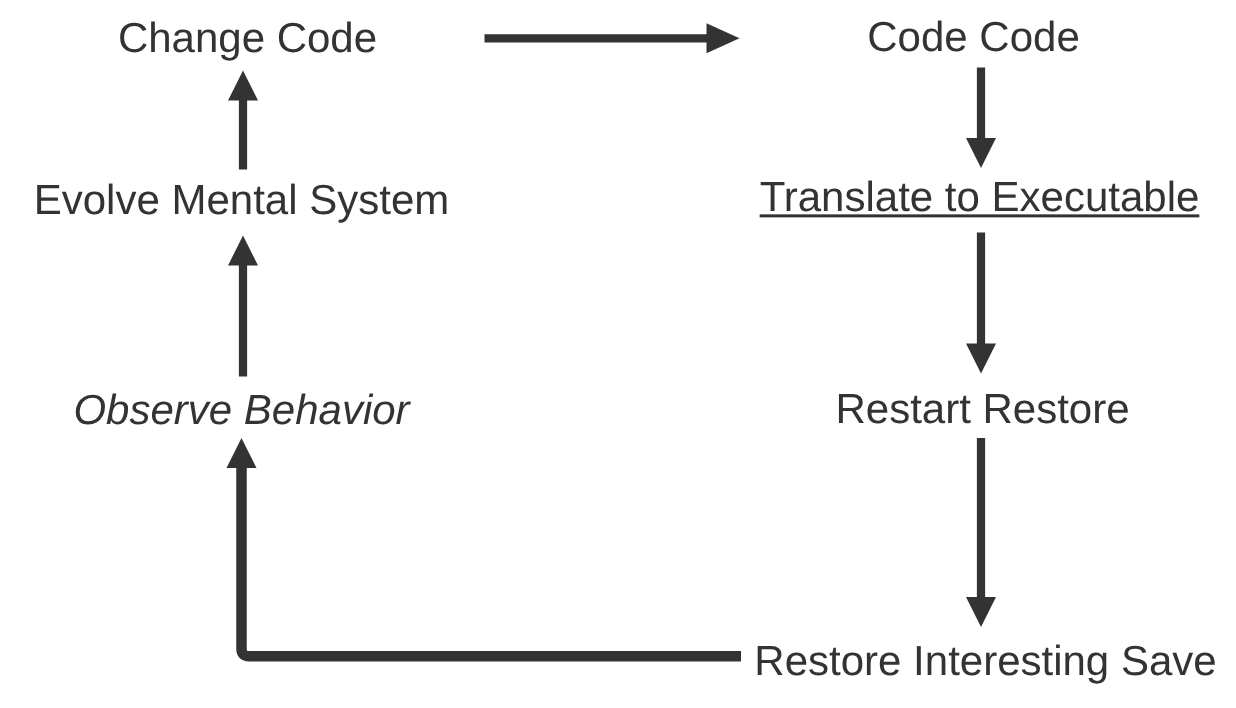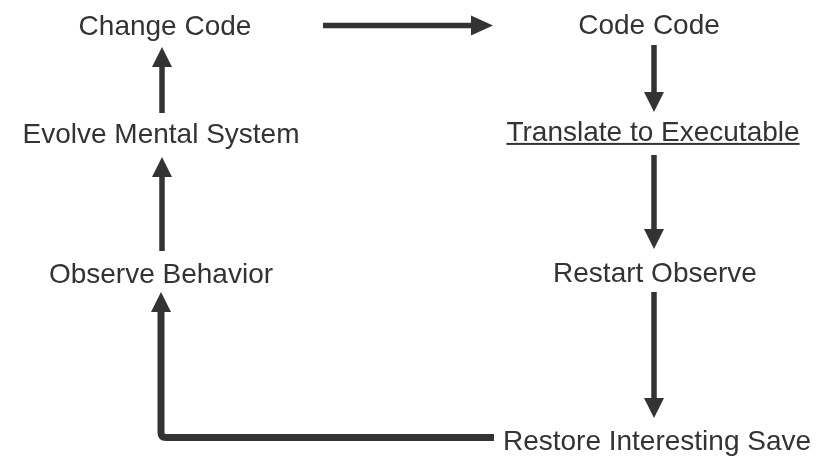--- a/index.html
+++ b/index.html
@@ -40,21 +40,21 @@
     transform: translate(-50%, -50%);
     font-size: 28px;
     line-height: 1.15;
     color: var(--text);
     white-space: nowrap;
   }
   .n-change-code            { left: 165px; top: 26px;  }
   .n-save-code              { left: 649px; top: 25px;  }
   .n-evolve-mental-model    { left: 161px; top: 134px; }
   .n-translate-executable   { left: 653px; top: 132px; text-decoration: underline; }
-  .n-observe-behavior       { left: 161px; top: 274px; }
+  .n-observe-behavior       { left: 161px; top: 274px; font-style: italic; }
   .n-restart-system         { left: 655px; top: 273px; }
   .n-restore-state          { left: 657px; top: 441px; }
 </style>
 </head>
 <body>
 
 <div class="canvas">
 
   <svg class="edges-svg" viewBox="0 0 824 472" xmlns="http://www.w3.org/2000/svg">
 
@@ -93,21 +93,21 @@
       <polygon points="152,67 172,67 162,47"></polygon>
     </g>
   </svg>
 
   <div class="node-label n-change-code">Change Code</div>
 
   <div class="node-label n-save-code">Code Code</div>
 
   <div class="node-label n-translate-executable">Translate to Executable</div>
 
-  <div class="node-label n-restart-system">Restart Observe</div>
+  <div class="node-label n-restart-system">Restart Restore</div>
 
   <div class="node-label n-restore-state">Restore Interesting Save</div>
 
   <div class="node-label n-observe-behavior">Observe Behavior</div>
 
   <div class="node-label n-evolve-mental-model">Evolve Mental System</div>
 
 </div>
 
 </body></html>

